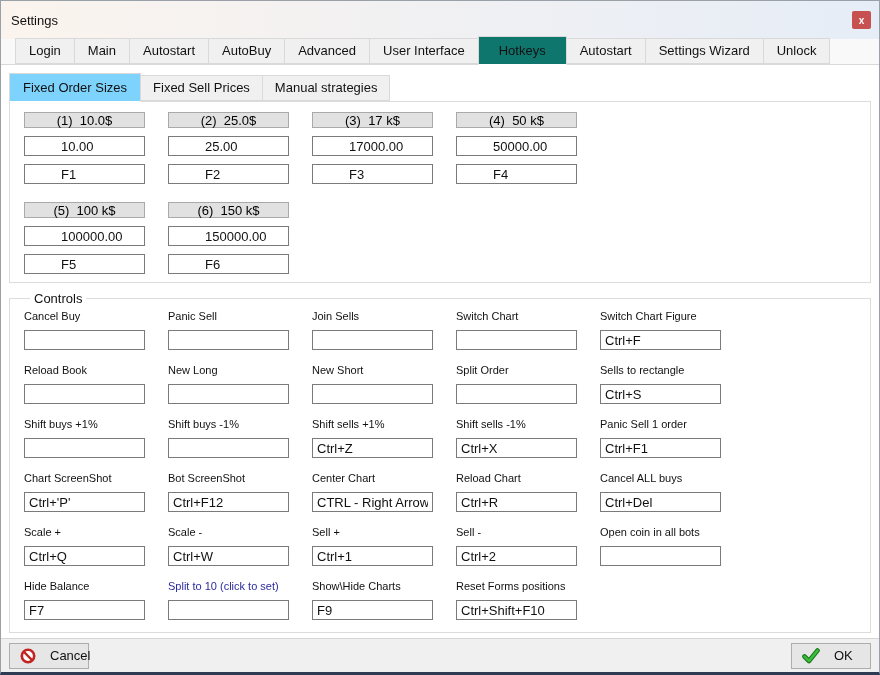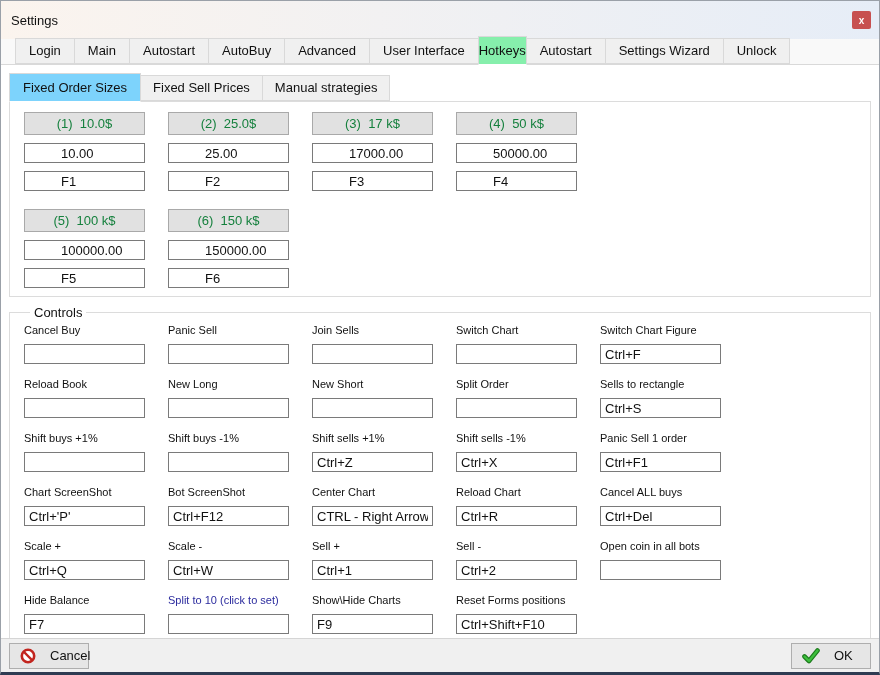--- a/index.html
+++ b/index.html
@@ -15,41 +15,41 @@
   .close-btn { width:19px; height:18px; background:#c75050; color:#fff; border:none;
                font-size:10px; font-weight:bold; line-height:17px; text-align:center;
                border-radius:2px; cursor:pointer; font-family:inherit; }
 
   
   .tabstrip { height:26px; display:flex; align-items:flex-end; background:#f9f9f9;
               border-bottom:1px solid #d9d9d9; padding-left:2px; }
   .tab { font-size:13px; color:#111; background:#f0f0f0; border:1px solid #d9d9d9;
          padding:4px 13px 5px; margin-left:-1px; cursor:pointer; white-space:nowrap; }
   .tab:first-child { margin-left:12px; }
-  .tab.selected { background:#86efac; padding:6px 0 6px; margin-bottom:-1px;
+  .tab.selected { background:#0f766e; padding:6px 20px 6px; margin-bottom:-1px;
                   border-bottom:1px solid #fff; position:relative; z-index:2; }
 
   
   .page { background:#fff; padding-top:8px; height:581px; }
 
   
   .subtabstrip { display:flex; align-items:flex-end; margin-left:8px; }
   .subtab { font-size:13px; color:#111; background:#f0f0f0; border:1px solid #d9d9d9;
             padding:4px 12px 5px; margin-left:-1px; cursor:pointer; white-space:nowrap; }
   .subtab:first-child { margin-left:0; }
   .subtab.selected { background:#7dd3fc; padding:6px 13px 6px; margin-bottom:-1px;
                      border-bottom:1px solid #fff; position:relative; z-index:2; }
 
   
   .sizes-panel { border:1px solid #dcdcdc; margin:0 8px; padding:10px 0 8px 14px; background:#fff; }
   .size-row { display:flex; }
   .size-row + .size-row { margin-top:18px; }
   .size-col { width:121px; margin-right:23px; display:flex; flex-direction:column; }
-  .size-btn { height:23px; background:#e1e1e1; border:1px solid #a9a9a9; font-size:13px;
-              color:#15803d; white-space:pre; cursor:pointer; font-family:inherit; }
+  .size-btn { height:16px; background:#e1e1e1; border:1px solid #a9a9a9; font-size:13px;
+              color:#000000; white-space:pre; cursor:pointer; font-family:inherit; }
   .txt { width:121px; height:20px; border:1px solid #7a7a7a; font-size:13px; color:#111;
          padding:1px 4px; font-family:inherit; background:#fff; }
   .size-col .txt { margin-top:8px;padding-left:36px; }
 
   
   .controls-box { border:1px solid #dcdcdc; margin:8px 8px 0; padding:2px 0 12px 14px; }
   .controls-box legend { font-size:13px; color:#111; padding:0 4px; margin-left:6px; }
   .controls-grid { display:grid; grid-template-columns:repeat(5,144px); row-gap:14px; margin-top:2px; }
   .cell .lbl { font-size:11px; color:#111; height:17px; margin-bottom:3px; white-space:nowrap; }
   .cell .lbl.link { color:#2b2b9e; cursor:pointer; }

